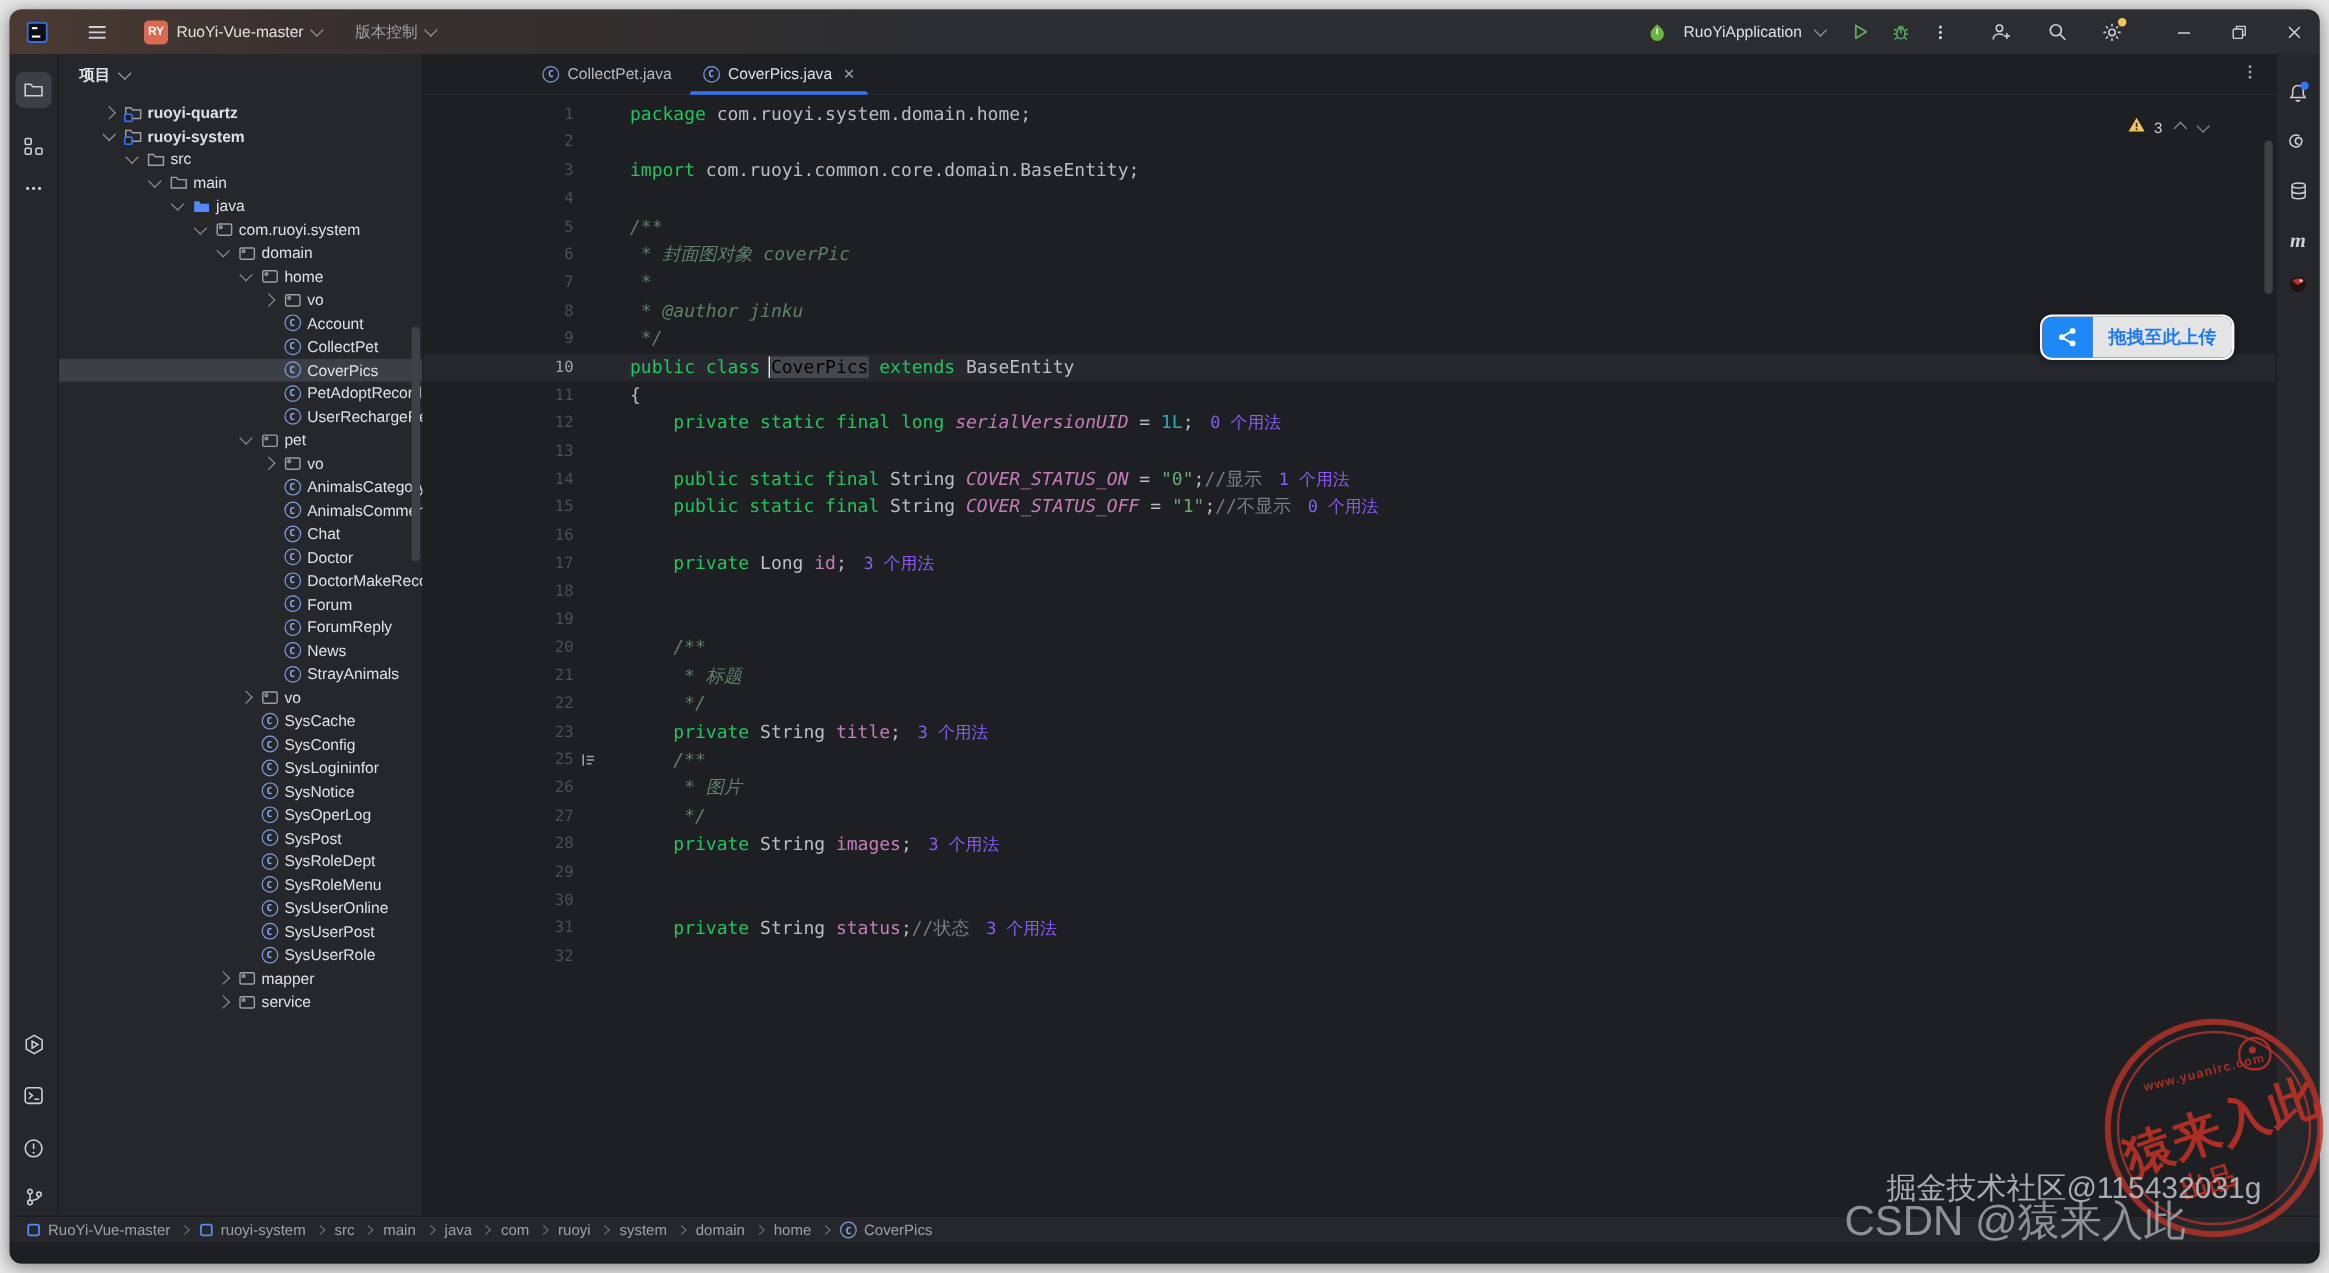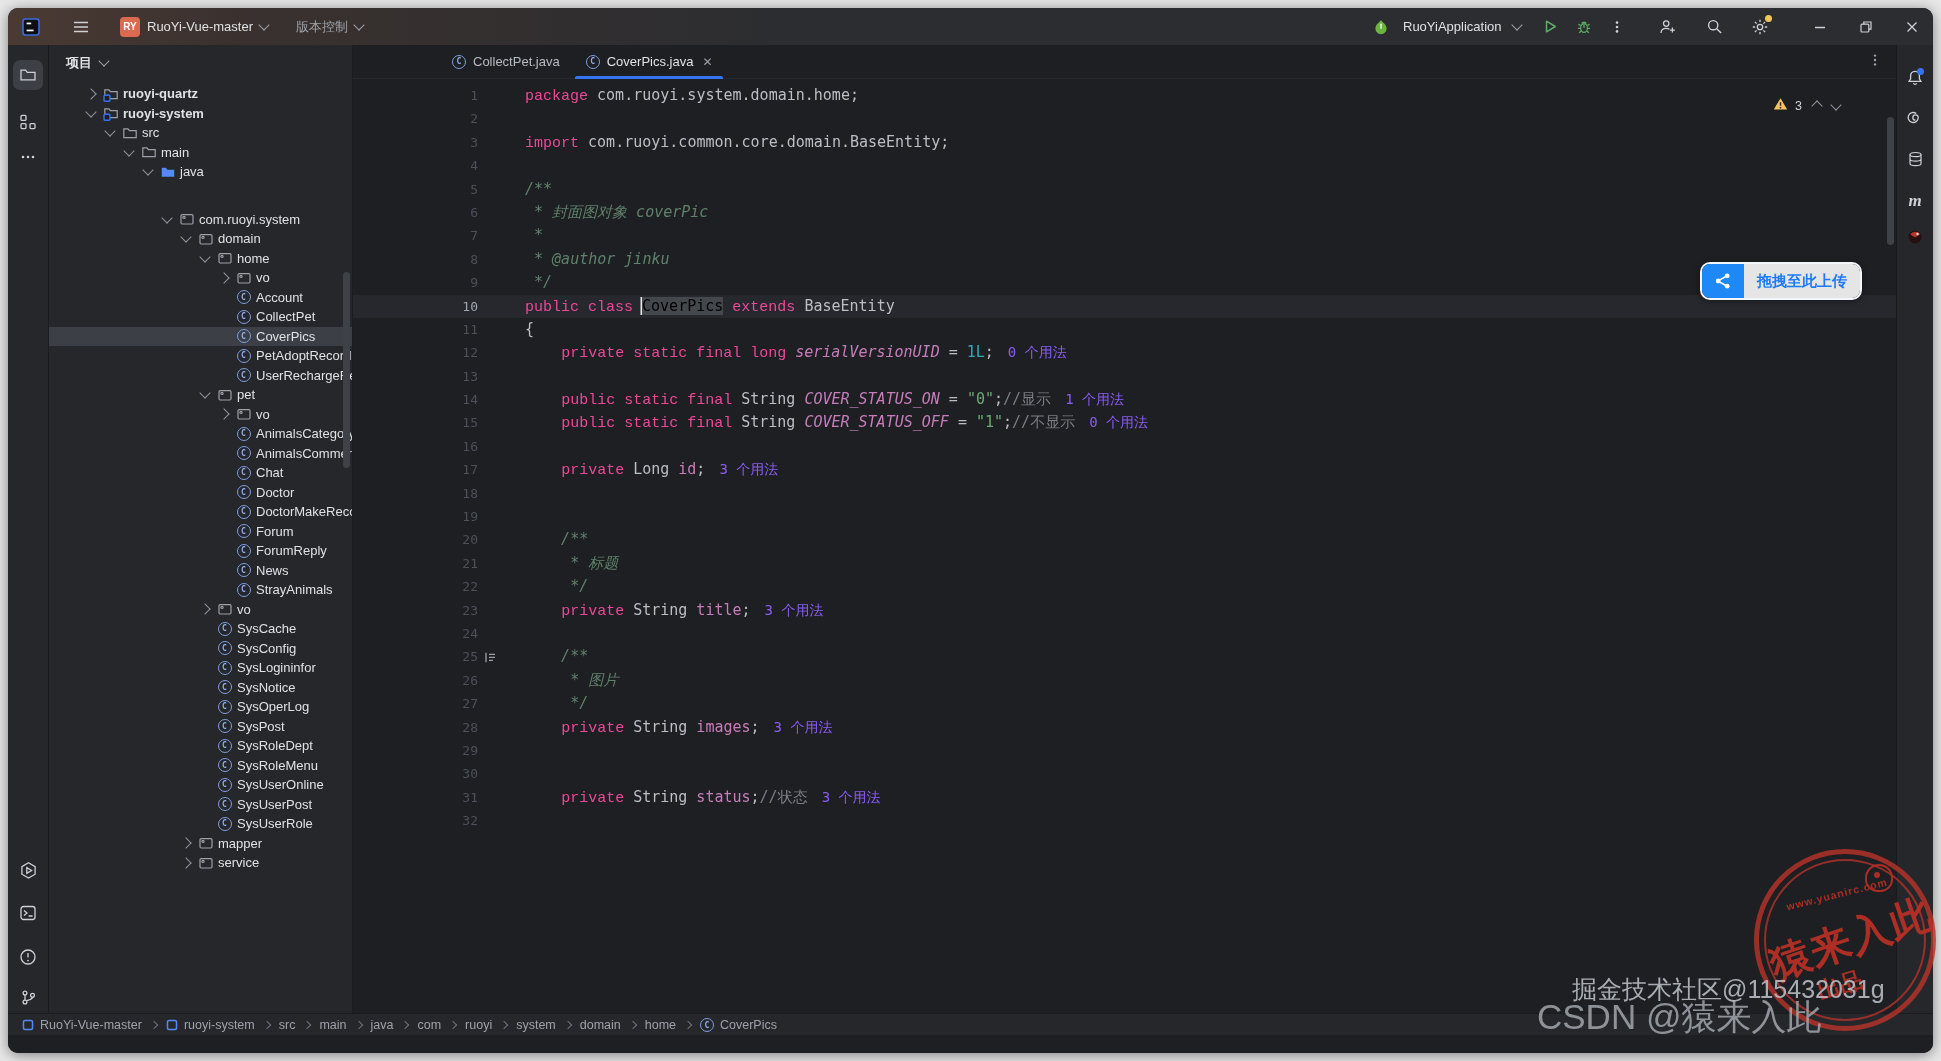--- a/index.html
+++ b/index.html
@@ -60,21 +60,21 @@
   .inspections .cnt{color:#CED0D6;font-size:12.5px;}
   #code{position:absolute;left:0;top:33px;right:0;bottom:0;padding-top:6px;
         font-family:"DejaVu Sans Mono","Liberation Mono",monospace;font-size:15px;}
   .cline{display:flex;height:23.4px;line-height:23.4px;position:relative;}
   .cline.cur{background:#26282E;}
   .ln{width:125px;flex:none;text-align:right;color:#4B5059;font-size:13px;
       font-family:"DejaVu Sans Mono",monospace;}
   .cline.cur .ln{color:#A1A6AE;}
   .gut{width:22px;flex:none;margin-left:6px;display:flex;align-items:center;justify-content:flex-start;}
   .ctext{margin-left:19px;white-space:pre;}
-  .tk-k{color:#ec4899;font-family:Liberation Mono, monospace;}
+  .tk-k{color:#22c55e;}
   .tk-d{color:#BCBEC4;}
   .tk-doc{color:#5F826B;font-style:italic;}
   .tk-c{color:#7A7E85;}
   .tk-f{color:#C77DBB;}
   .tk-sf{color:#C77DBB;font-style:italic;}
   .tk-s{color:#6AAB73;}
   .tk-n{color:#2AACB8;}
   .tk-i{color:#8b5cf6;margin-left:14px;font-size:14px;}
   .tk-hl{background:#44474C;box-shadow:-1.5px 0 0 #E8E9EA;}
   .ethumb{position:absolute;right:2px;top:72px;width:7px;height:128px;background:#3E4147;border-radius:4px;}
@@ -318,21 +318,21 @@
             <span class="arslot">
               <span class="ar open"></span>
             </span>
             <span class="icoslot">
               <svg width="16" height="16">
                 <path d="M1.8 3.8h4.1l1.5 1.9h6.8v7H1.8Z" fill="#548AF7"></path>
               </svg>
             </span>
             <span class="lbl">java</span>
           </div>
-          <div class="trow" style="padding-left: 108px; margin-top: 28px;">
+          <div class="trow" style="padding-left: 108px;">
             <span class="arslot">
               <span class="ar open"></span>
             </span>
             <span class="icoslot">
               <svg width="16" height="16" fill="none" stroke="#9DA0A8" stroke-width="1.2">
                 <rect x="2" y="3.6" width="12" height="9.4" rx="1.2"></rect>
                 <circle cx="5" cy="6.4" r="1.1"></circle>
               </svg>
             </span>
             <span class="lbl">com.ruoyi.system</span>
@@ -753,25 +753,20 @@
             <span class="ln">22</span>
             <span class="gut"></span>
             <span class="ctext"><span class="tk-doc">     */</span></span>
           </div>
           <div class="cline">
             <span class="ln">23</span>
             <span class="gut"></span>
             <span class="ctext"><span class="tk-d">    </span><span class="tk-k">private </span><span class="tk-d">String </span><span class="tk-f">title</span><span class="tk-d">;</span><span class="tk-i">3 个用法</span></span>
           </div>
           <div class="cline">
-            <span class="ln">24</span>
-            <span class="gut"></span>
-            <span class="ctext"></span>
-          </div>
-          <div class="cline">
             <span class="ln">25</span>
             <span class="gut">
               <svg width="13" height="13" fill="none" stroke="#9DA0A8" stroke-width="1.3">
                 <path d="M2 1.8v9.4M5 3.4h6M5 6.4h6M5 9.4h4"></path>
               </svg>
             </span>
             <span class="ctext"><span class="tk-doc">    /**</span></span>
           </div>
           <div class="cline">
             <span class="ln">26</span>

